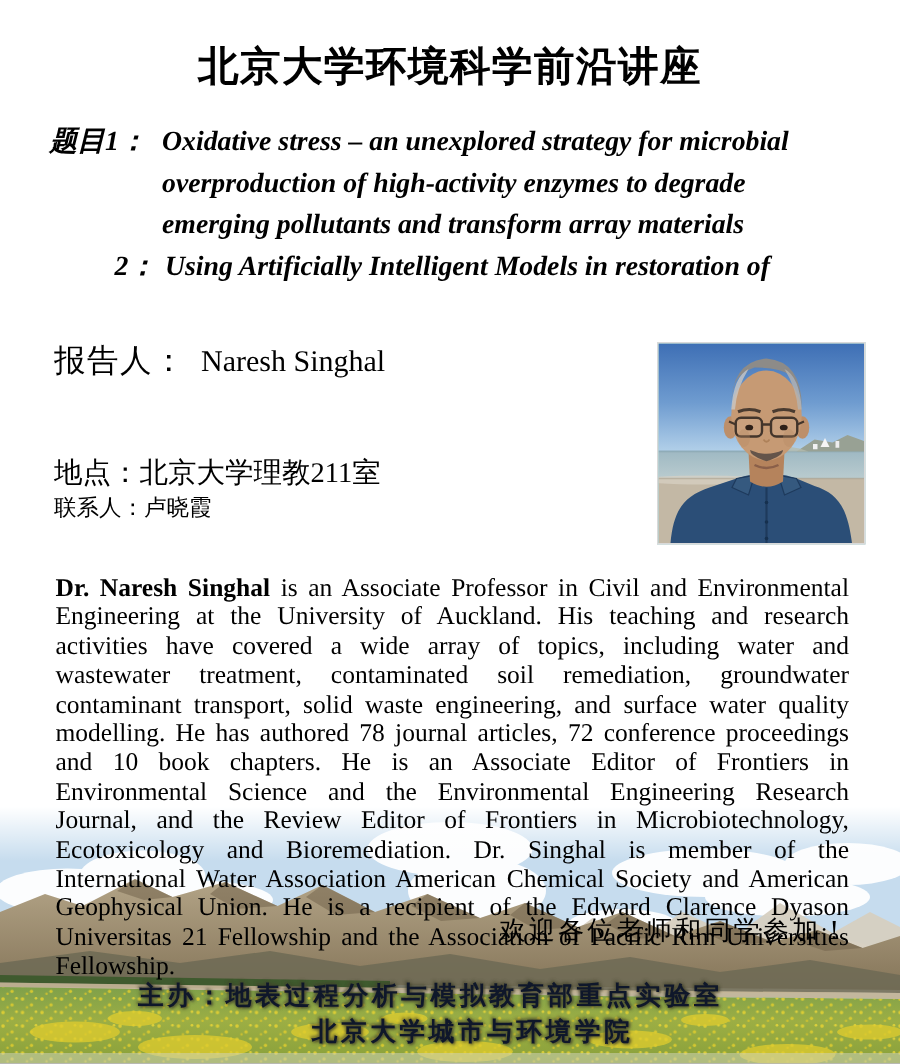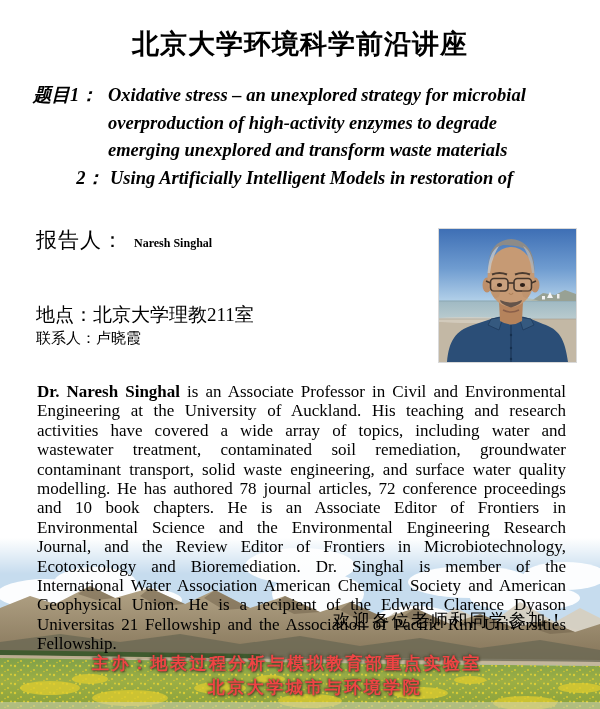--- a/index.html
+++ b/index.html
@@ -13,42 +13,42 @@
     letter-spacing:1px;
   }
   .topics{position:absolute; top:82px; left:33px; font-weight:700; font-size:18.5px; line-height:27.5px;}
   .topic-row{display:flex; white-space:nowrap;font-style:italic;}
   .topic-label{flex:0 0 71px; width:71px;}
   .topic-label.num{text-align:right; padding-right:2px;}
   .topic-text{padding-left:4px;}
   .info-line{position:absolute; left:36px; white-space:nowrap;}
   .speaker-line{top:226px; font-size:20px;}
   .speaker-line .zh{font-size:21px; letter-spacing:1px;}
-  .speaker-line .name{font-weight:700; margin-left:10px; font-size:12px;}
+  .speaker-line .name{font-weight:400; margin-left:10px; font-size:20px;}
   .time-line{top:274px; font-size:19px;}
   .venue-line{top:302px; font-size:19px;}
   .contact-line{top:329px; font-size:15px;}
   .bio-heading{position:absolute; left:36px; top:356px; font-size:16px;}
   .bio{
     position:absolute; left:37px; top:382px; width:529px; z-index:2;
     font-size:17px; line-height:19.4px; text-align:justify;
   }
   .bio .lead{font-weight:700;}
   .welcome{
     position:absolute; top:608px; right:33px; z-index:3;
     font-size:17.5px; letter-spacing:2px; white-space:nowrap;
   }
   .photo-frame{
     position:absolute; left:438px; top:228px; width:137px; height:133px;
     border:1px solid #d9d9d9; z-index:2; background:#9cc;
   }
   .photo-frame svg{display:block;}
   .landscape{position:absolute; left:0; bottom:0; width:600px; height:171px; z-index:0;}
   .footer-line{
-    position:absolute; z-index:2; text-align:center; color:#ef4444; font-weight:700;
+    position:absolute; z-index:2; text-align:center; color:#0f172a; font-weight:700;
     font-size:17px; letter-spacing:2.5px; white-space:nowrap;
     text-shadow:1px 1px 2px rgba(70,70,45,.95), -1px -1px 2px rgba(70,70,45,.55), 0 0 3px rgba(60,60,40,.6);
   }
   .footer-l1{top:652px; left:0; right:26px;}
   .footer-l2{top:676px; left:30px; right:0;}
 </style>
 </head>
 <body>
 
 <div class="poster">
@@ -145,21 +145,21 @@
     <div class="topic-row">
       <span class="topic-label">题目1：</span>
       <span class="topic-text">Oxidative stress – an unexplored strategy for microbial</span>
     </div>
     <div class="topic-row">
       <span class="topic-label"></span>
       <span class="topic-text">overproduction of high-activity enzymes to degrade</span>
     </div>
     <div class="topic-row">
       <span class="topic-label"></span>
-      <span class="topic-text">emerging unexplored and transform waste materials</span>
+      <span class="topic-text">emerging pollutants and transform array materials</span>
     </div>
     <div class="topic-row">
       <span class="topic-label num">2：</span>
       <span class="topic-text">Using Artificially Intelligent Models in restoration of</span>
     </div>
     <div class="topic-row">
       <span class="topic-label"></span>
     </div>
   </div>
 

